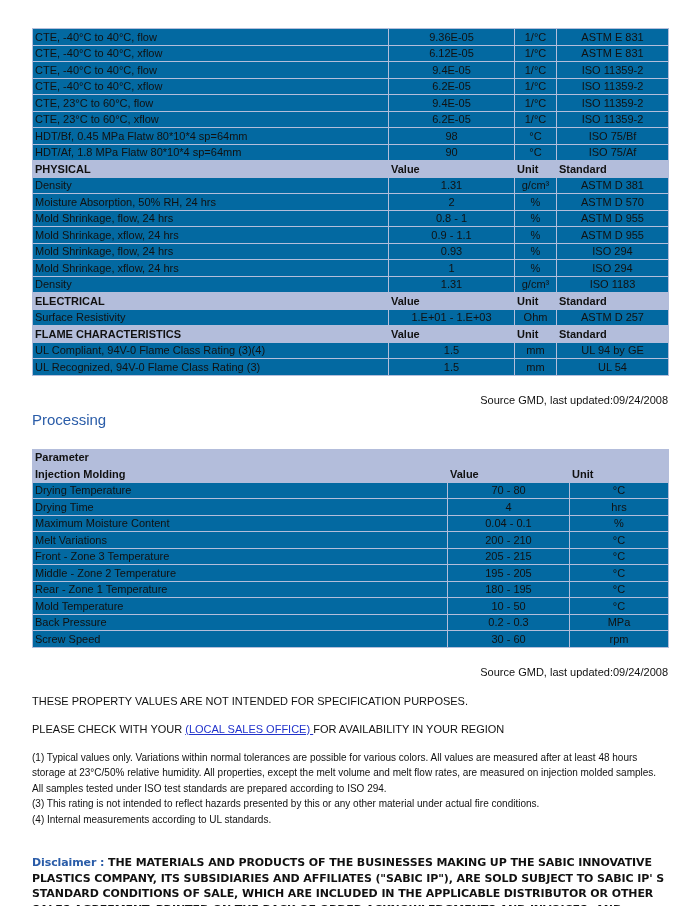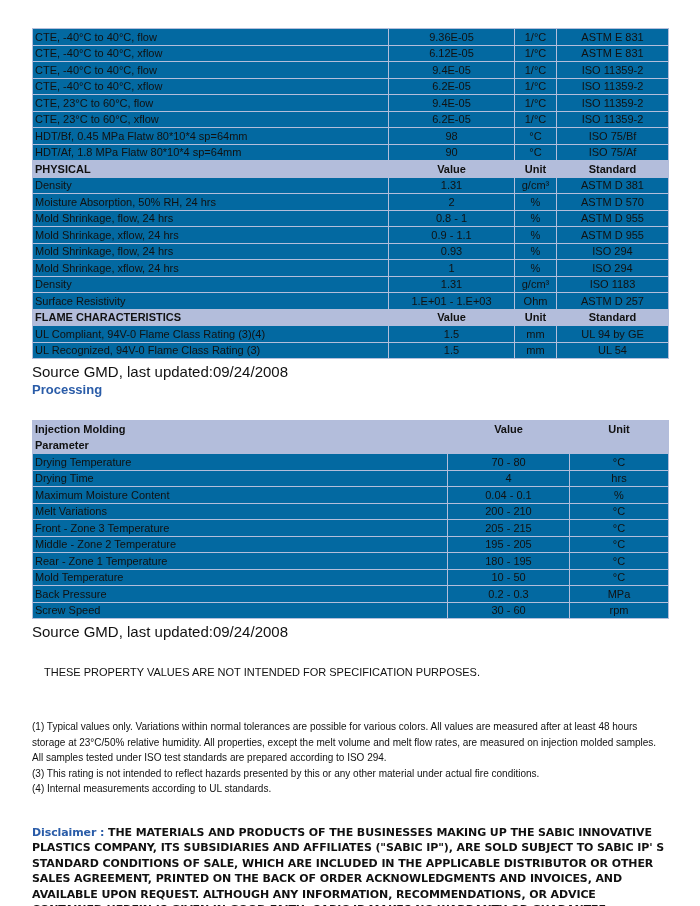--- a/index.html
+++ b/index.html
@@ -14,29 +14,29 @@
   }
   table.props td {
     height: 15.5px; padding: 0 2px; line-height: 14px;
     border: 1px solid #b4bedb; white-space: nowrap; overflow: hidden;
   }
   table.props td.c { text-align: center; }
   table.props tr.hdr td {
     background: #b3bddb; font-weight: bold; font-size: 11px; color: #111;
     border-color: #b3bddb;
   }
-  table.props tr.hdr td.c { text-align: center; }
+  table.props tr.hdr td.c { text-align: left; }
   .source {
-    font-size: 15px; color: #111; margin-top: 5px; height: 15px; line-height: 15px;
+    text-align: right; font-size: 11px; color: #111; margin-top: 17px; height: 15px; line-height: 15px;
   }
   .section-title {
-    color: #2a5ca8; font-weight: bold; font-size: 13px; margin-top: 3px; height: 16px;
+    color: #2a5ca8; font-weight: normal; font-size: 15px; margin-top: 3px; height: 16px;
   }
   .spacer { height: 22px; }
-  .notice { font-size: 11px; margin: 12px; line-height: 14px; }
+  .notice { font-size: 11px; margin: 0; line-height: 14px; }
   .notice a { color: #2233cc; text-decoration: underline; }
   .notes { font-size: 10px; line-height: 15.6px; margin-top: 14px; }
   .disclaimer {
     margin-top: 28px; font-size: 11px; line-height: 15.5px; font-weight: bold;
     font-family: "DejaVu Sans", sans-serif; letter-spacing: -0.1px;
   }
   .disclaimer .label { color: #2a5ca8; }
 </style>
 </head>
 <body>
@@ -139,20 +139,26 @@
           <td class="c">1</td>
           <td class="c">%</td>
           <td class="c">ISO 294</td>
         </tr>
         <tr>
           <td>Density</td>
           <td class="c">1.31</td>
           <td class="c">g/cm³</td>
           <td class="c">ISO 1183</td>
         </tr>
+        <tr class="hdr">
+          <td>ELECTRICAL</td>
+          <td class="c">Value</td>
+          <td class="c">Unit</td>
+          <td class="c">Standard</td>
+        </tr>
         <tr>
           <td>Surface Resistivity</td>
           <td class="c">1.E+01 - 1.E+03</td>
           <td class="c">Ohm</td>
           <td class="c">ASTM D 257</td>
         </tr>
         <tr class="hdr">
           <td>FLAME CHARACTERISTICS</td>
           <td class="c">Value</td>
           <td class="c">Unit</td>
@@ -178,27 +184,27 @@
   <div class="spacer"></div>
 
   <table class="props">
     <colgroup>
       <col style="width:415px">
         <col style="width:122px">
         <col style="width:99px">
     </colgroup>
     <tbody id="proc-body">
       <tr class="hdr">
+        <td colspan="3">Parameter</td>
+      </tr>
+      <tr class="hdr">
         <td>Injection Molding</td>
         <td class="c">Value</td>
         <td class="c">Unit</td>
       </tr>
-      <tr class="hdr">
-        <td colspan="3">Parameter</td>
-      </tr>
     <tr>
           <td>Drying Temperature</td>
           <td class="c">70 - 80</td>
           <td class="c">°C</td>
         </tr>
         <tr>
           <td>Drying Time</td>
           <td class="c">4</td>
           <td class="c">hrs</td>
         </tr>
@@ -242,20 +248,21 @@
           <td class="c">30 - 60</td>
           <td class="c">rpm</td>
         </tr>
       </tbody>
   </table>
   <div class="source">Source GMD, last updated:09/24/2008</div>
 
   <div style="height:14px"></div>
   <p class="notice">THESE PROPERTY VALUES ARE NOT INTENDED FOR SPECIFICATION PURPOSES.</p>
   <div style="height:14px"></div>
+  <p class="notice"><span>PLEASE CHECK WITH YOUR </span><a href="#">(LOCAL SALES OFFICE) </a><span>FOR AVAILABILITY IN YOUR REGION</span></p>
 
   <div class="notes">
     <div>(1) Typical values only. Variations within normal tolerances are possible for various colors. All values are measured after at least 48 hours storage at 23°C/50% relative humidity. All properties, except the melt volume and melt flow rates, are measured on injection molded samples. All samples tested under ISO test standards are prepared according to ISO 294.</div>
     <div>(3) This rating is not intended to reflect hazards presented by this or any other material under actual fire conditions.</div>
     <div>(4) Internal measurements according to UL standards.</div>
   </div>
 
   <div class="disclaimer"><span class="label">Disclaimer : </span><span>THE MATERIALS AND PRODUCTS OF THE BUSINESSES MAKING UP THE SABIC INNOVATIVE PLASTICS COMPANY, ITS SUBSIDIARIES AND AFFILIATES ("SABIC IP"), ARE SOLD SUBJECT TO SABIC IP' S STANDARD CONDITIONS OF SALE, WHICH ARE INCLUDED IN THE APPLICABLE DISTRIBUTOR OR OTHER SALES AGREEMENT, PRINTED ON THE BACK OF ORDER ACKNOWLEDGMENTS AND INVOICES, AND AVAILABLE UPON REQUEST. ALTHOUGH ANY INFORMATION, RECOMMENDATIONS, OR ADVICE CONTAINED HEREIN IS GIVEN IN GOOD FAITH, SABIC IP MAKES NO WARRANTY OR GUARANTEE, EXPRESS OR IMPLIED,</span></div>
 </div>
 

